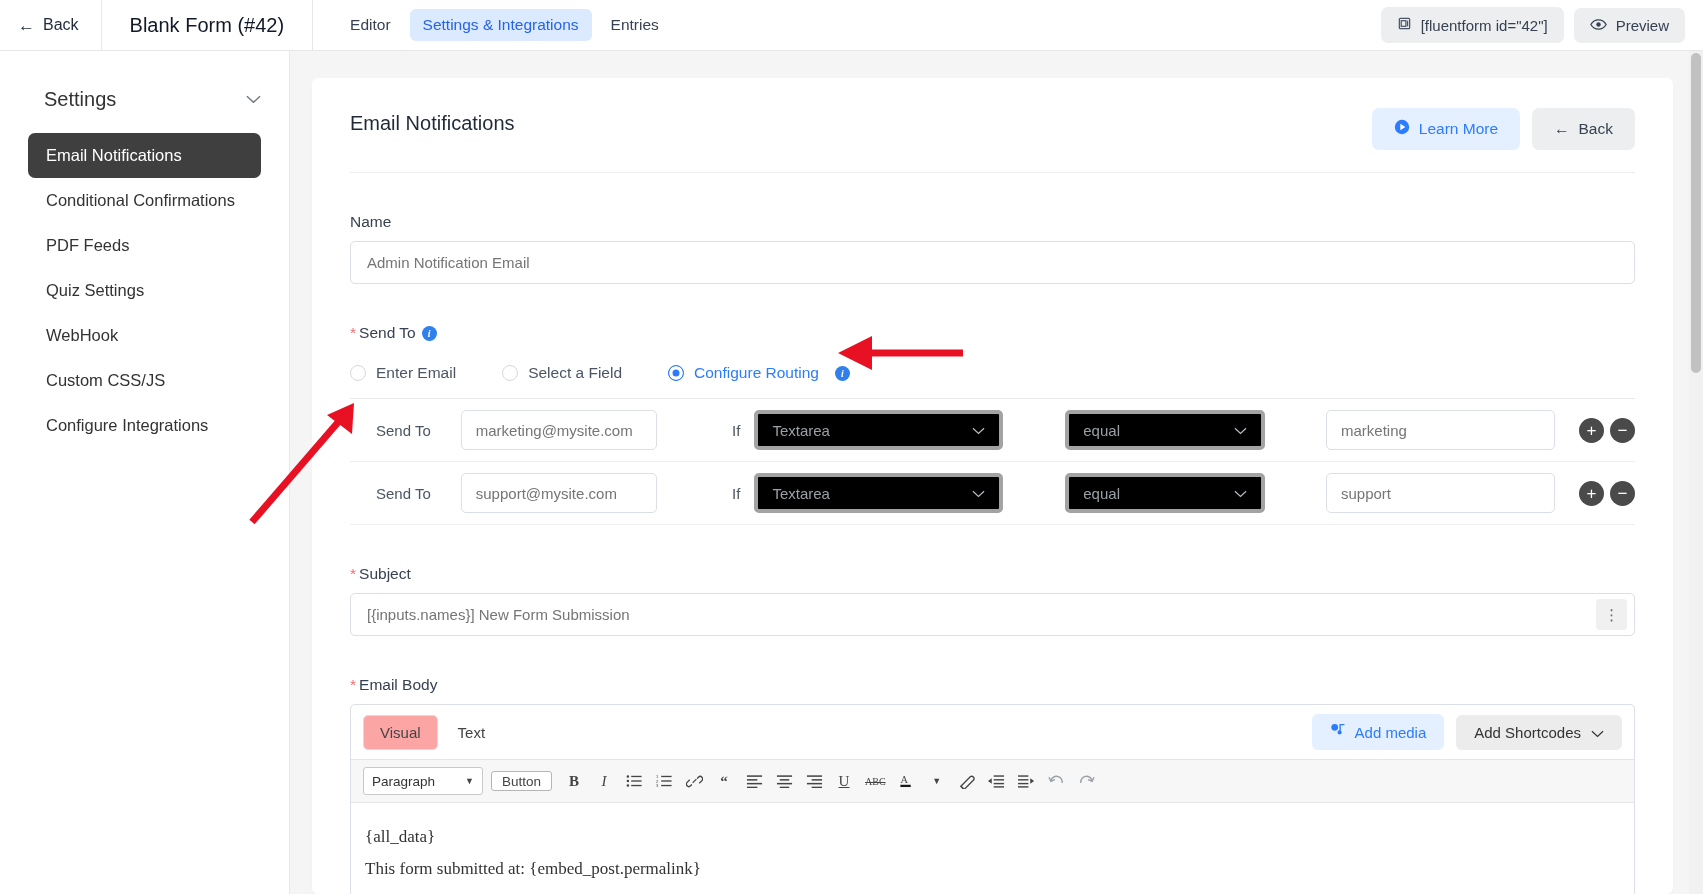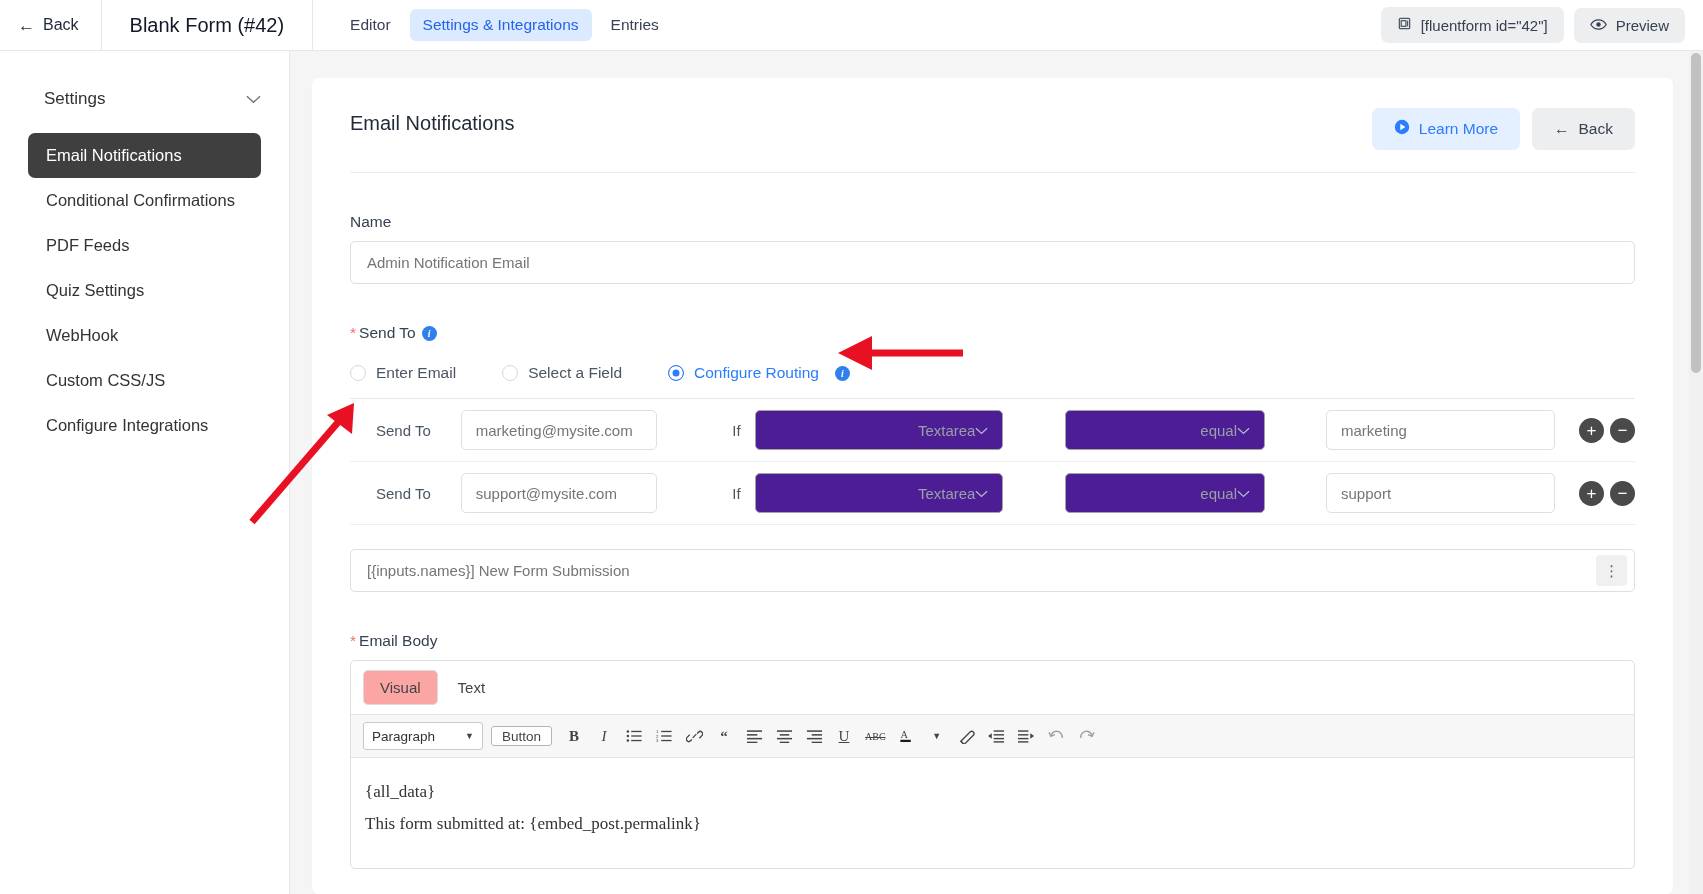--- a/index.html
+++ b/index.html
@@ -59,21 +59,21 @@
 
   .sidebar {
     width: 290px; min-width: 290px;
     background: #fff;
     border-right: 1px solid #e8e8e8;
     padding-top: 28px;
   }
   .sb-head {
     display: flex; align-items: center; justify-content: space-between;
     padding: 0 28px 0 44px;
-    font-size: 17px; color: #333;
+    font-size: 20px; color: #333;
     height: 40px; cursor: pointer;
   }
   .chev { color: #6b7280; font-size: 13px; }
   .sb-items { margin-top: 14px; padding: 0 28px; }
   .sb-item {
     font-size: 16.5px; color: #333;
     padding: 13px 18px; border-radius: 7px; cursor: pointer;
     white-space: nowrap;
   }
   .sb-item.active { background: #3f3f3f; color: #fff; }
@@ -153,23 +153,23 @@
   .rinp {
     height: 40px; border: 1px solid #dcdfe6; border-radius: 5px;
     padding: 0 14px; font-size: 15px; color: #9aa0a6;
     background: #fff; outline: none;
     font-family: "Liberation Sans", sans-serif;
     margin-left: 16px;
   }
   .rinp.email { width: 196px; }
   .rinp.val { width: 250px; }
   .rsel {
-    height: 40px; border: 1px solid #a3a3a3; border-radius: 5px;
-    display: flex; align-items: center; justify-content: flex-end;
-    padding: 0 14px; font-size: 15px; color: #9aa0a6; background: #4c1d95;
+    height: 40px; border: 4px solid #a3a3a3; border-radius: 5px;
+    display: flex; align-items: center; justify-content: space-between;
+    padding: 0 14px; font-size: 15px; color: #9aa0a6; background: #000000;
     cursor: pointer;
   }
   .rsel.field { width: 288px; }
   .rsel.op { width: 230px; margin-left: 48px; }
   .rsel .cv { color: #b8bcc4; font-size: 13px; }
   .gap-a { width: 56px; }
   .gap-b { width: 20px; }
   .circ {
     width: 25px; height: 25px; border-radius: 50%;
     background: #4a4a4a; color: #fff;
@@ -417,35 +417,59 @@
           <span class="gap-b"></span>
           <input class="rinp val" placeholder="support" style="">
           <span class="circ-wrap">
             <span class="circ">+</span>
             <span class="circ">−</span>
           </span>
         </div>
       </div>
 
       <div class="fld">
+        <div class="fld-label">
+          <span class="req">*</span><span>Subject</span>
+        </div>
         <div class="subj-wrap">
           <input class="inp" placeholder="[{inputs.names}] New Form Submission" style="">
           <div class="subj-btn">⋮</div>
         </div>
       </div>
 
       <div class="fld">
         <div class="fld-label">
           <span class="req">*</span><span>Email Body</span>
         </div>
         <div class="editor">
           <div class="ed-top">
             <div class="ed-tabs">
               <div class="ed-tab active">Visual</div>
               <div class="ed-tab">Text</div>
+            </div>
+            <div class="ed-right">
+              <div class="btn-media">
+                <span>
+                  <svg width="16" height="15" viewBox="0 0 17 16" fill="#2b7cff">
+                    <circle cx="5" cy="4.6" r="3.6"></circle>
+                    <rect x="10" y="1" width="1.5" height="9" rx="0.6"></rect>
+                    <circle cx="10.2" cy="10" r="2.2"></circle>
+                    <rect x="11" y="1" width="4.5" height="1.5" rx="0.6"></rect>
+                  </svg>
+                </span>
+                <span>Add media</span>
+              </div>
+              <div class="btn-short">
+                <span>Add Shortcodes</span>
+                <span>
+                  <svg width="13" height="8" viewBox="0 0 14 8" fill="none" stroke="#333" stroke-width="1.3">
+                      <path d="M1 1l6 5.5L13 1"></path>
+                    </svg>
+                </span>
+              </div>
             </div>
           </div>
 
           <div class="ed-toolbar">
             <div class="tb-select">
               <span>Paragraph</span>
               <span class="caret">▼</span>
             </div>
             <div class="tb-btn boxed">Button</div>
             <div class="tb-btn">

